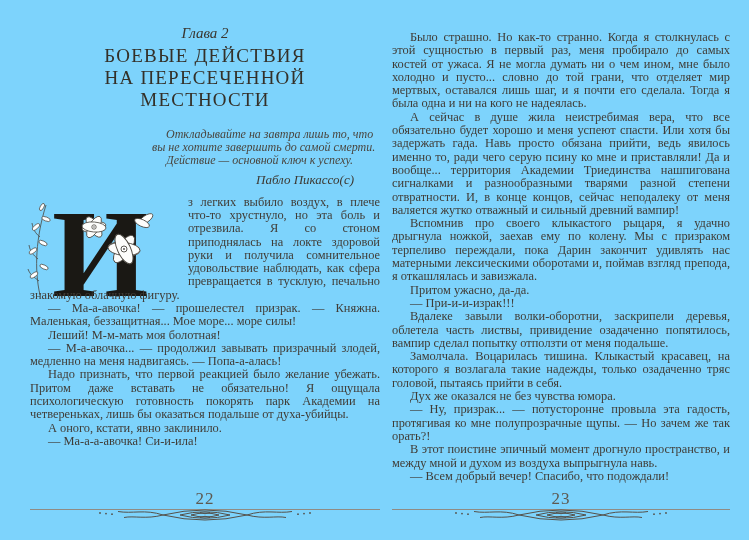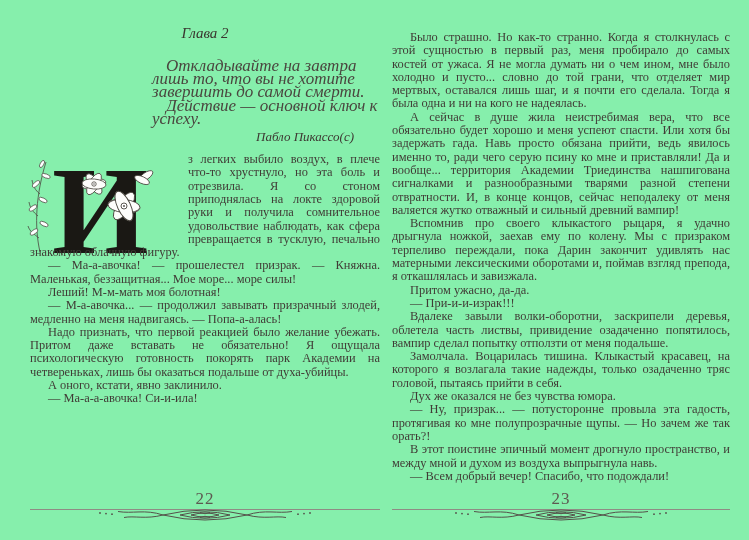--- a/index.html
+++ b/index.html
@@ -1,24 +1,24 @@
 <!DOCTYPE html>
 <html><head>
 <meta charset="utf-8">
 <style>
   html,body{margin:0;padding:0;background:#ffffff;}
-  .spread{position:relative;width:749px;height:540px;background:#86efac;overflow:hidden;
+  .spread{position:relative;width:749px;height:540px;background:#7dd3fc;overflow:hidden;
           font-family:"Liberation Serif","DejaVu Serif",serif;color:#403c36;}
   .page{position:absolute;top:0;}
   .page-left{left:30px;width:350px;top:24px;}
   .page-right{left:392px;width:338px;top:22px;}
 
   .chapter-label{text-align:center;font-style:italic;font-size:15px;line-height:18px;color:#3a362f;}
   .chapter-title{text-align:center;font-size:19px;line-height:22px;letter-spacing:1.2px;color:#343028;margin-top:3px;}
-  .epigraph{width:228px;margin-left:auto;margin-top:17px;font-style:italic;font-size:17px;line-height:13.2px;color:#4a463f;}
+  .epigraph{width:228px;margin-left:auto;margin-top:17px;font-style:italic;font-size:12px;line-height:13.2px;color:#4a463f;}
   .epigraph p{margin:0;text-indent:14px;text-align:left;}
   .attribution{text-align:right;padding-right:26px;font-size:13px;line-height:15px;margin-top:4px;color:#3d3932;font-style:italic;}
 
   .body-text{margin-top:9px;font-size:12.4px;line-height:13.3px;}
   .para{margin:0;text-indent:18px;text-align:justify;}
   .para.first{text-indent:0;}
   .dropcap{float:left;width:150px;height:104px;margin:1px 8px -20px 0;}
   .dropcap svg{display:block;overflow:visible;}
 
   .footer{position:absolute;width:350px;text-align:center;}
@@ -27,20 +27,25 @@
   .page-number{font-size:17px;line-height:13px;color:#5d5951;letter-spacing:1px;}
   .footer svg{display:block;margin-top:1px;}
 </style>
 </head>
 <body>
 
 <div class="spread">
 
   <div class="page page-left">
     <div class="chapter-label">Глава 2</div>
+    <div class="chapter-title">
+      <div>БОЕВЫЕ ДЕЙСТВИЯ</div>
+      <div>НА ПЕРЕСЕЧЕННОЙ</div>
+      <div>МЕСТНОСТИ</div>
+    </div>
 
     <div class="epigraph">
         <p class="epi-line">Откладывайте на завтра лишь то, что вы не хотите завершить до самой смерти.</p>
         <p class="epi-line">Действие — основной ключ к успеху.</p>
       </div>
     <div class="attribution">Пабло Пикассо(с)</div>
 
     <div class="body-text">
       <p class="para first">
         <span class="dropcap">

